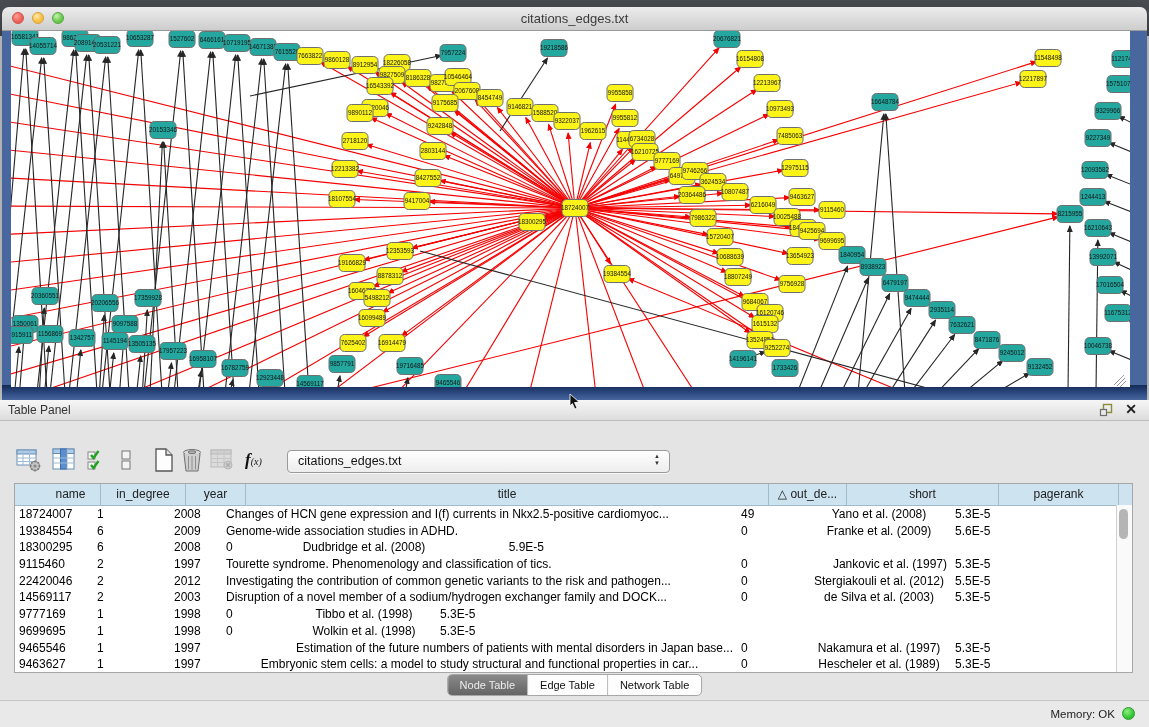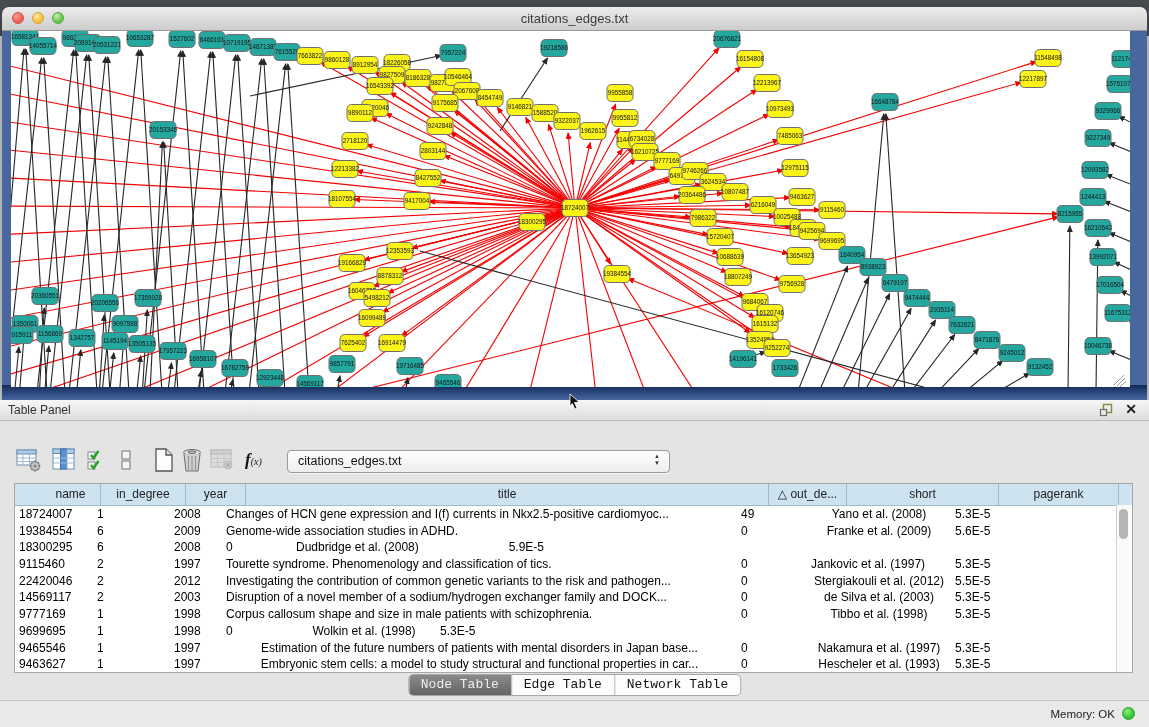--- a/index.html
+++ b/index.html
@@ -47,21 +47,21 @@
   .thead{display:flex;height:21px;background:#cde3f0;border-bottom:1px solid #9fbccd;}
   .th{box-sizing:border-box;border-right:1px solid #9fbccd;font-size:12px;color:#222;
       text-align:center;line-height:20px;overflow:hidden;white-space:nowrap;}
   .tbody .tr{display:flex;height:16.7px;line-height:16.7px;font-size:12px;color:#000;}
   .td{box-sizing:border-box;padding:0 4px;overflow:hidden;white-space:nowrap;}
   .vscroll{position:absolute;right:0;top:21px;bottom:0;width:15px;background:#fafafa;border-left:1px solid #d0d0d0;}
   .vthumb{position:absolute;left:2px;top:4px;width:9px;height:30px;border-radius:5px;background:#b5b5b5;}
 
   .tabs{position:absolute;left:50%;top:274px;transform:translateX(-50%);display:flex;
         border:1px solid #a6a6a6;border-radius:5px;overflow:hidden;background:#fdfdfd;height:20px;}
-  .tab{padding:0 12px;font-size:13px;line-height:20px;color:#111;border-right:1px solid #b9b9b9;font-family:Liberation Mono, monospace;}
+  .tab{padding:0 12px;font-size:11px;line-height:20px;color:#111;border-right:1px solid #b9b9b9;}
   .tab:last-child{border-right:none;}
   .tab.active{background:linear-gradient(180deg,#8a8a8a,#646464);color:#eeeeee;}
 
   .statusbar{position:absolute;left:0;top:700px;width:100%;height:27px;background:#e9e9e9;
              border-top:1px solid #c4c4c4;box-sizing:border-box;}
   .mem-label{position:absolute;right:34px;top:7px;font-size:11.5px;color:#222;}
   .mem-dot{position:absolute;right:14px;top:6px;width:13px;height:13px;border-radius:50%;
            background:radial-gradient(circle at 38% 32%,#8df07e,#2fc32f 65%);border:1px solid #2a9a2a;box-sizing:border-box;}
 
   .cursor{position:absolute;left:569px;top:394px;z-index:5;}
@@ -629,30 +629,30 @@
             <div class="td" style="width: 515px; text-align: left;">Genome-wide association studies in ADHD.</div>
             <div class="td" style="width: 70px; text-align: left;">0</div>
             <div class="td" style="width: 144px; text-align: center;">Franke et al. (2009)</div>
             <div class="td" style="width: 112px; text-align: left;">5.6E-5</div>
           </div>
           <div class="tr">
             <div class="td" style="width: 78px; text-align: left;">18300295</div>
             <div class="td" style="width: 77px; text-align: left;">6</div>
             <div class="td" style="width: 52px; text-align: left;">2008</div>
             <div class="td" style="width: 70px; text-align: left;">0</div>
-            <div class="td" style="width: 144px; text-align: left;">Dudbridge et al. (2008)</div>
+            <div class="td" style="width: 144px; text-align: center;">Dudbridge et al. (2008)</div>
             <div class="td" style="width: 112px; text-align: right;">5.9E-5</div>
           </div>
           <div class="tr">
             <div class="td" style="width: 78px; text-align: left;">9115460</div>
             <div class="td" style="width: 77px; text-align: left;">2</div>
             <div class="td" style="width: 52px; text-align: left;">1997</div>
             <div class="td" style="width: 515px; text-align: left;">Tourette syndrome. Phenomenology and classification of tics.</div>
             <div class="td" style="width: 70px; text-align: left;">0</div>
-            <div class="td" style="width: 144px; text-align: left;">Jankovic et al. (1997)</div>
+            <div class="td" style="width: 144px; text-align: right;">Jankovic et al. (1997)</div>
             <div class="td" style="width: 112px; text-align: left;">5.3E-5</div>
           </div>
           <div class="tr">
             <div class="td" style="width: 78px; text-align: left;">22420046</div>
             <div class="td" style="width: 77px; text-align: left;">2</div>
             <div class="td" style="width: 52px; text-align: left;">2012</div>
             <div class="td" style="width: 515px; text-align: left;">Investigating the contribution of common genetic variants to the risk and pathogen...</div>
             <div class="td" style="width: 70px; text-align: left;">0</div>
             <div class="td" style="width: 144px; text-align: center;">Stergiakouli et al. (2012)</div>
             <div class="td" style="width: 112px; text-align: left;">5.5E-5</div>
@@ -663,49 +663,48 @@
             <div class="td" style="width: 52px; text-align: left;">2003</div>
             <div class="td" style="width: 515px; text-align: left;">Disruption of a novel member of a sodium/hydrogen exchanger family and DOCK...</div>
             <div class="td" style="width: 70px; text-align: left;">0</div>
             <div class="td" style="width: 144px; text-align: center;">de Silva et al. (2003)</div>
             <div class="td" style="width: 112px; text-align: left;">5.3E-5</div>
           </div>
           <div class="tr">
             <div class="td" style="width: 78px; text-align: left;">9777169</div>
             <div class="td" style="width: 77px; text-align: left;">1</div>
             <div class="td" style="width: 52px; text-align: left;">1998</div>
-            <div class="td" style="width: 515px; text-align: left;">Corpus callosum shape and size in male patients with schizophrenia.</div>
             <div class="td" style="width: 70px; text-align: left;">0</div>
             <div class="td" style="width: 144px; text-align: center;">Tibbo et al. (1998)</div>
             <div class="td" style="width: 112px; text-align: left;">5.3E-5</div>
           </div>
           <div class="tr">
             <div class="td" style="width: 78px; text-align: left;">9699695</div>
             <div class="td" style="width: 77px; text-align: left;">1</div>
             <div class="td" style="width: 52px; text-align: left;">1998</div>
             <div class="td" style="width: 70px; text-align: left;">0</div>
             <div class="td" style="width: 144px; text-align: center;">Wolkin et al. (1998)</div>
             <div class="td" style="width: 112px; text-align: left;">5.3E-5</div>
           </div>
           <div class="tr">
             <div class="td" style="width: 78px; text-align: left;">9465546</div>
             <div class="td" style="width: 77px; text-align: left;">1</div>
             <div class="td" style="width: 52px; text-align: left;">1997</div>
-            <div class="td" style="width: 515px; text-align: center;">Estimation of the future numbers of patients with mental disorders in Japan base...</div>
+            <div class="td" style="width: 515px; text-align: right;">Estimation of the future numbers of patients with mental disorders in Japan base...</div>
             <div class="td" style="width: 70px; text-align: left;">0</div>
             <div class="td" style="width: 144px; text-align: center;">Nakamura et al. (1997)</div>
             <div class="td" style="width: 112px; text-align: left;">5.3E-5</div>
           </div>
           <div class="tr">
             <div class="td" style="width: 78px; text-align: left;">9463627</div>
             <div class="td" style="width: 77px; text-align: left;">1</div>
             <div class="td" style="width: 52px; text-align: left;">1997</div>
             <div class="td" style="width: 515px; text-align: center;">Embryonic stem cells: a model to study structural and functional properties in car...</div>
             <div class="td" style="width: 70px; text-align: left;">0</div>
-            <div class="td" style="width: 144px; text-align: center;">Hescheler et al. (1993)</div>
+            <div class="td" style="width: 144px; text-align: center;">Hescheler et al. (1989)</div>
             <div class="td" style="width: 112px; text-align: left;">5.3E-5</div>
           </div>
         </div>
       <div class="vscroll">
         <div class="vthumb"></div>
       </div>
     </div>
 
     <div class="tabs" id="tabs">
         <div class="tab active">Node Table</div>

